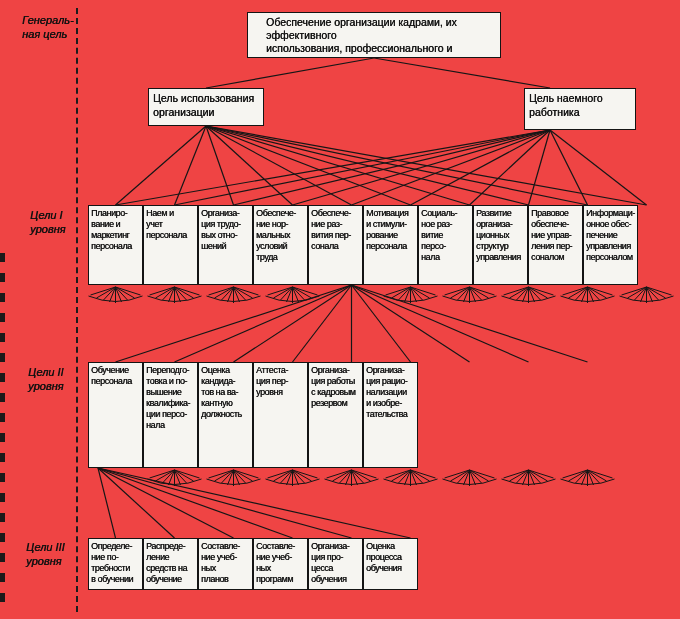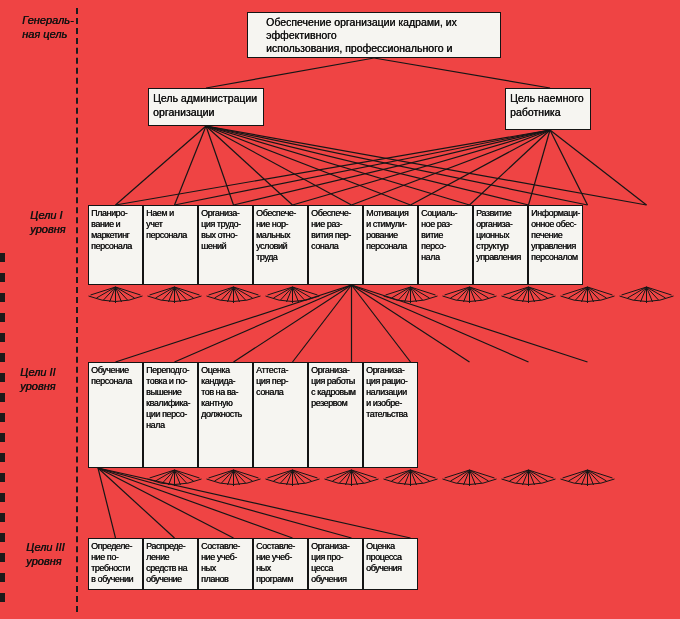--- a/index.html
+++ b/index.html
@@ -26,21 +26,21 @@
   .box{
     position:absolute;z-index:2;background:#f6f5f1;
     border:1.6px solid #141414;box-sizing:border-box;
     white-space:pre-line;overflow:hidden;
     text-shadow:0.35px 0 0 currentColor;
   }
   .top-box{left:247px;top:12px;width:254px;height:46px;
     font-size:10.5px;line-height:1.25;padding:3px 18px;}
   .sub-box{font-size:10.5px;line-height:1.3;padding:3px 4px;}
   #sub-0{left:148px;top:88px;width:116px;height:38px;}
-  #sub-1{left:505px;top:88px;width:86px;height:42px;}
+  #sub-1{left:524px;top:88px;width:112px;height:42px;}
   .row{position:absolute;display:flex;gap:0;z-index:2;border-radius:30px;}
   #row-l1{left:88px;top:205px;}
   #row-l2{left:88px;top:362px;}
   #row-l3{left:88px;top:538px;}
   .cell{
     position:relative;flex:0 0 55px;width:55px;
     font-size:9px;line-height:1.22;letter-spacing:-0.45px;
     padding:2px 2px;
   }
   .l1{height:80px;}
@@ -260,29 +260,29 @@
       <line x1="587.5" y1="470" x2="612.5" y2="478" stroke="#161616" stroke-width="1"></line>
       <path d="M 560.5 479 Q 587.5 490 614.5 479" fill="none" stroke="#161616" stroke-width="1"></path>
     </svg>
   <div class="dash-line"></div>
   <div class="scan-marks"></div>
 
   <div class="side-label" style="left:22px;top:13px;width:58px">Генераль-
 ная цель</div>
   <div class="side-label" style="left:30px;top:208px">Цели I
 уровня</div>
-  <div class="side-label" style="left:20px;top:365px">Цели II
+  <div class="side-label" style="left:28px;top:365px">Цели II
 уровня</div>
   <div class="side-label" style="left:26px;top:540px">Цели III
 уровня</div>
 
   <div class="box top-box" id="box-general">Обеспечение организации кадрами, их эффективного
 использования, профессионального и социального
 развития</div>
-  <div class="box sub-box" id="sub-0">Цель администрации
+  <div class="box sub-box" id="sub-0">Цель использования
 организации</div>
   <div class="box sub-box" id="sub-1">Цель наемного
 работника</div>
 
   <div class="row" id="row-l1">
     <div class="box cell l1" id="l1-0">Планиро-
 вание и
 маркетинг
 персонала</div>
     <div class="box cell l1" id="l1-1">Наем и
@@ -308,20 +308,25 @@
     <div class="box cell l1" id="l1-6">Социаль-
 ное раз-
 витие
 персо-
 нала</div>
     <div class="box cell l1" id="l1-7">Развитие
 организа-
 ционных
 структур
 управления</div>
+    <div class="box cell l1" id="l1-8">Правовое
+обеспече-
+ние управ-
+ления пер-
+соналом</div>
     <div class="box cell l1" id="l1-9">Информаци-
 онное обес-
 печение
 управления
 персоналом</div>
   </div>
 
   <div class="row" id="row-l2">
     <div class="box cell l2" id="l2-0">Обучение
 персонала</div>
@@ -331,21 +336,21 @@
 квалифика-
 ции персо-
 нала</div>
     <div class="box cell l2" id="l2-3">Оценка
 кандида-
 тов на ва-
 кантную
 должность</div>
     <div class="box cell l2" id="l2-4">Аттеста-
 ция пер-
-сонала</div>
+уровня</div>
     <div class="box cell l2" id="l2-7">Организа-
 ция работы
 с кадровым
 резервом</div>
     <div class="box cell l2" id="l2-8">Организа-
 ция рацио-
 нализации
 и изобре-
 тательства</div>
   </div>

